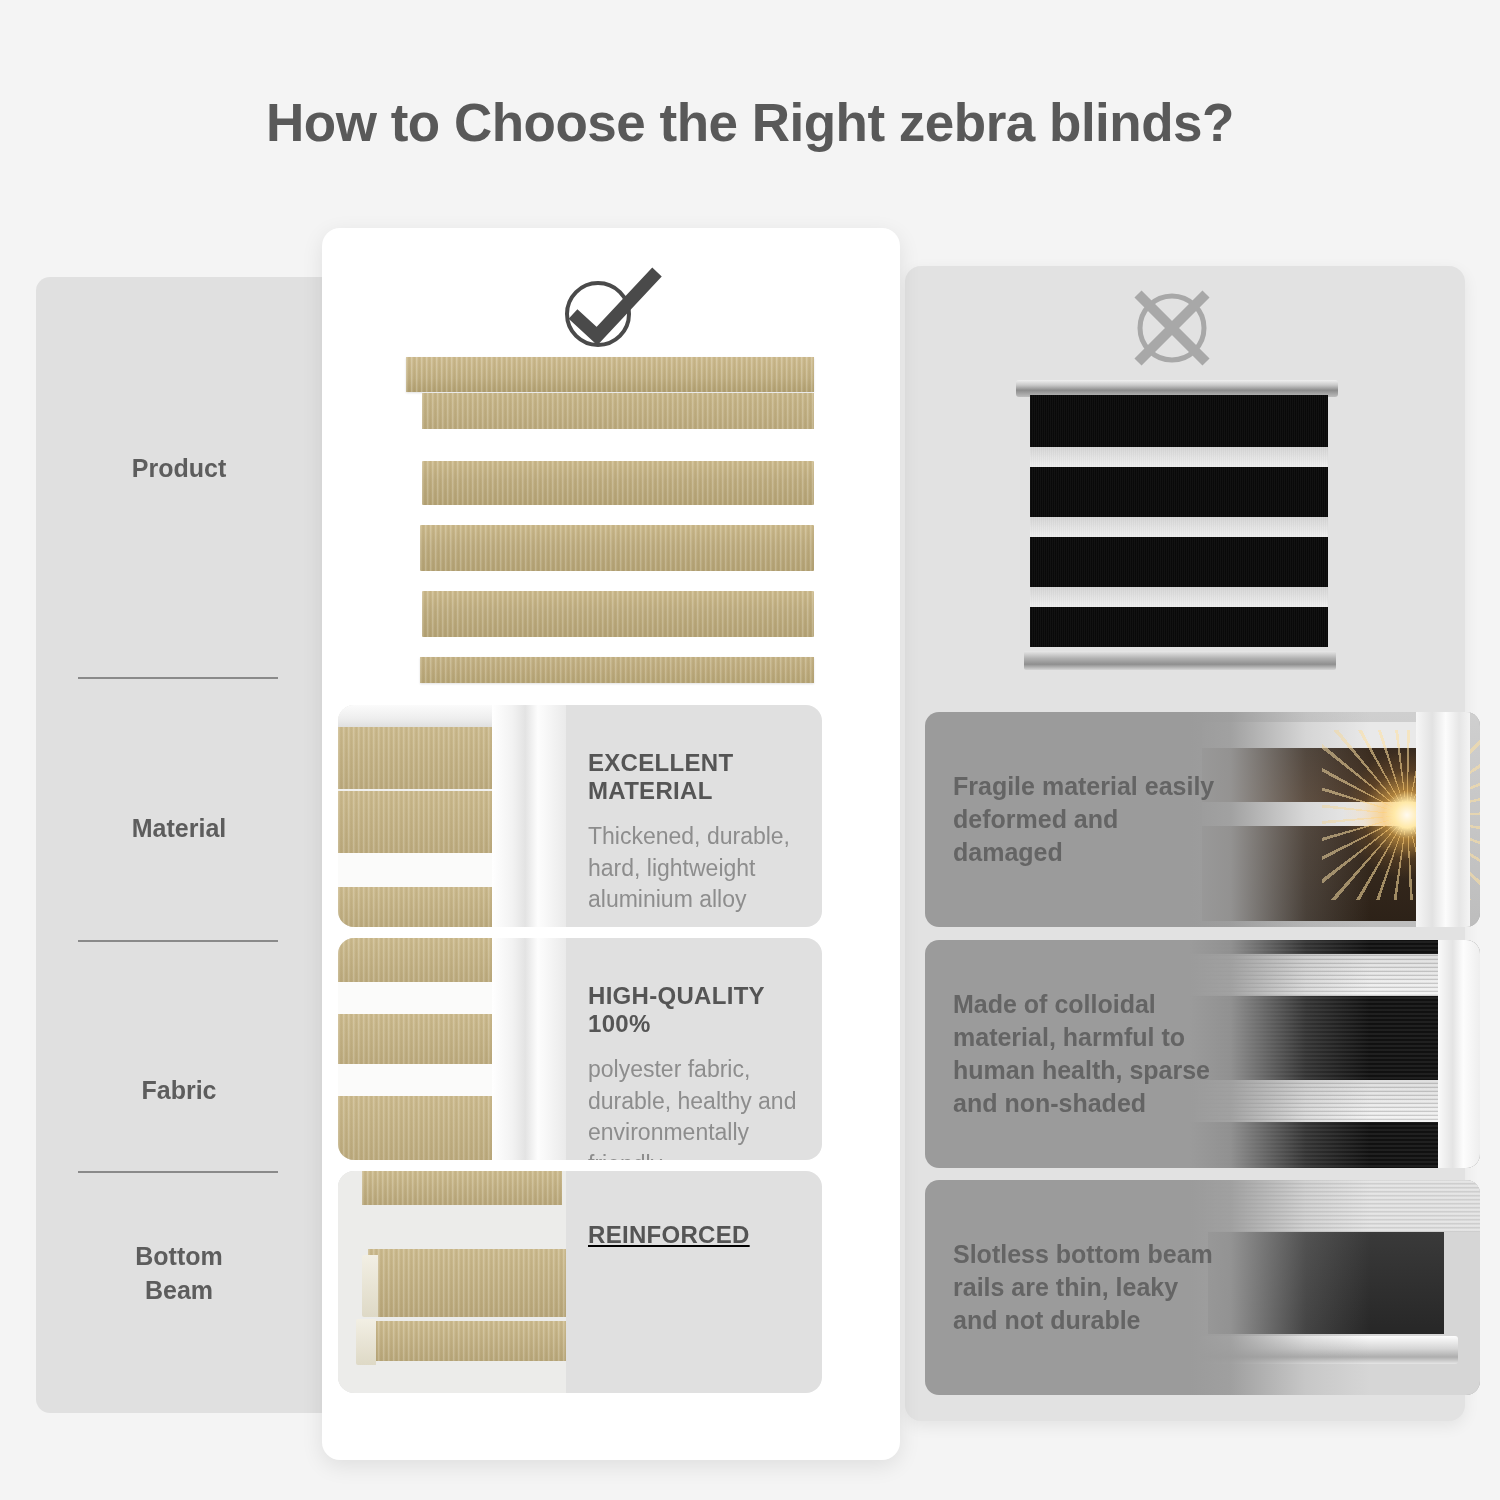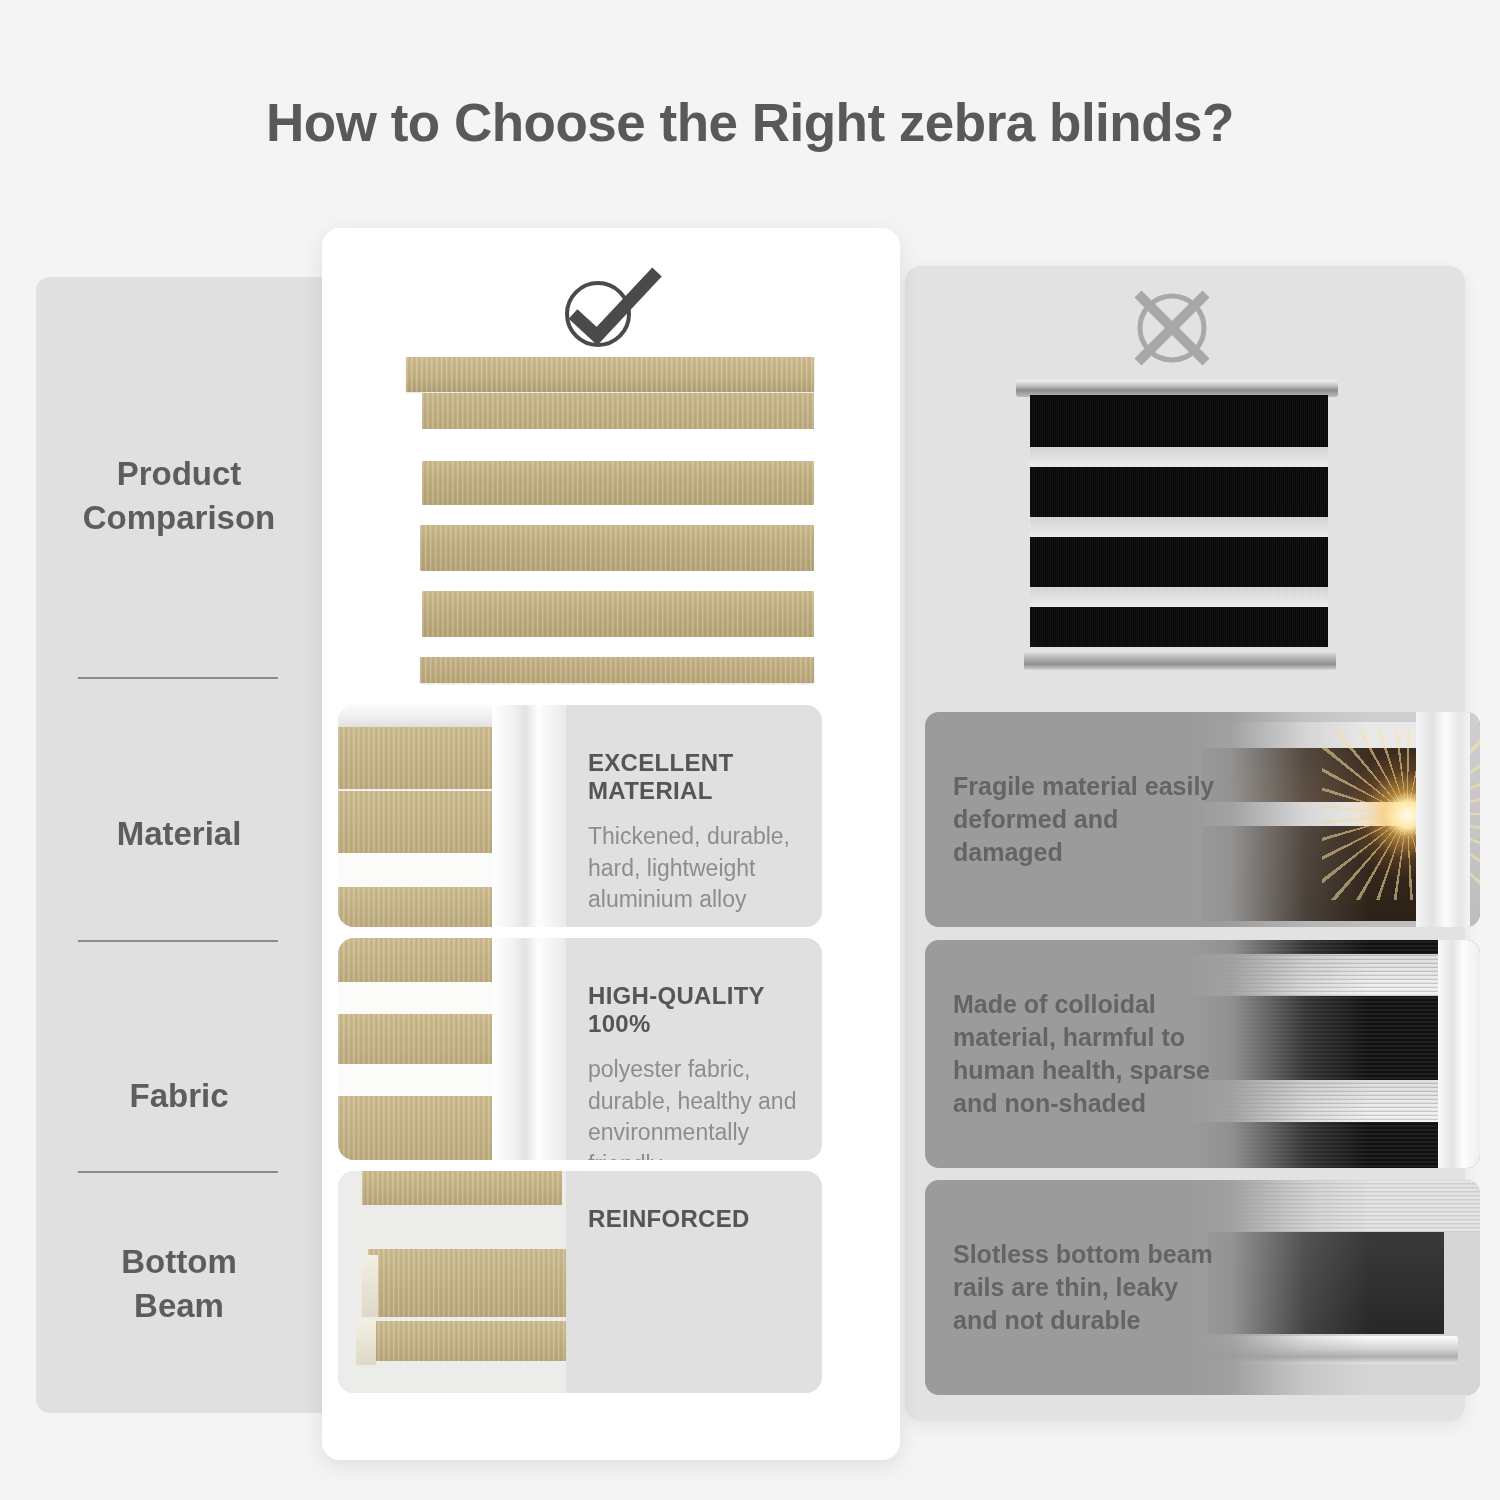--- a/index.html
+++ b/index.html
@@ -22,21 +22,21 @@
   
   .label-panel {
     position: absolute; left: 36px; top: 277px;
     width: 286px; height: 1136px;
     background: #e0e0e0;
     border-radius: 14px 0 0 14px;
   }
   .row-label {
     position: absolute; left: 0; width: 286px;
     text-align: center; color: #5d5d5d;
-    font-size: 33px; font-weight: bold; line-height: 1.34;
+    font-size: 25px; font-weight: bold; line-height: 1.34;
   }
   .rl-0 { top: 175px; }
   .rl-1 { top: 535px; }
   .rl-2 { top: 797px; }
   .rl-3 { top: 963px; }
   .divider {
     position: absolute; left: 42px; width: 200px; height: 2px;
     background: #8a8a8a;
   }
   .dv-0 { top: 400px; }
@@ -133,21 +133,21 @@
   .pos-row.r0 { top: 705px; height: 222px; }
   .pos-row.r1 { top: 938px; height: 222px; }
   .pos-row.r2 { top: 1171px; height: 222px; }
   .pos-img { position: relative; width: 228px; height: 100%; overflow: hidden; flex: none; }
   .pos-text { flex: 1; padding: 44px 22px 0 22px; }
   .pos-title {
     font-size: 24px; font-weight: bold; color: #555; letter-spacing: 0.3px;
     margin-bottom: 16px;
   }
   .pos-desc { font-size: 23px; color: #8d8d8d; line-height: 1.38; }
-  .r2 .pos-text { padding-top: 34px; }
+  .r2 .pos-text { padding-top: 50px; text-decoration: underline; }
   .r2 .pos-title { margin-bottom: 14px; }
 
   
   .cu-a { position: absolute; inset: 0; background: #f1f1ef; }
   .cu-a .frame-out {
     position: absolute; right: 0; top: 0; width: 74px; height: 100%;
     background: linear-gradient(90deg, #ffffff 0%, #f2f2f2 28%, #e3e3e3 45%, #fdfdfd 62%, #eaeaea 100%);
   }
   .cu-a .frame-top {
     position: absolute; left: 0; top: 0; width: 100%; height: 22px;
@@ -261,21 +261,20 @@
 </head>
 <body>
 
 <div class="page">
 
   <div class="title">How to Choose the Right zebra blinds?</div>
 
   <div class="label-panel">
     <div class="row-label rl-0">
       <div>Product</div>
-      <div>Comparison</div>
     </div>
     <div class="divider dv-0"></div>
 
     <div class="row-label rl-1">Material</div>
     <div class="divider dv-1"></div>
 
     <div class="row-label rl-2">Fabric</div>
     <div class="divider dv-2"></div>
 
     <div class="row-label rl-3">

